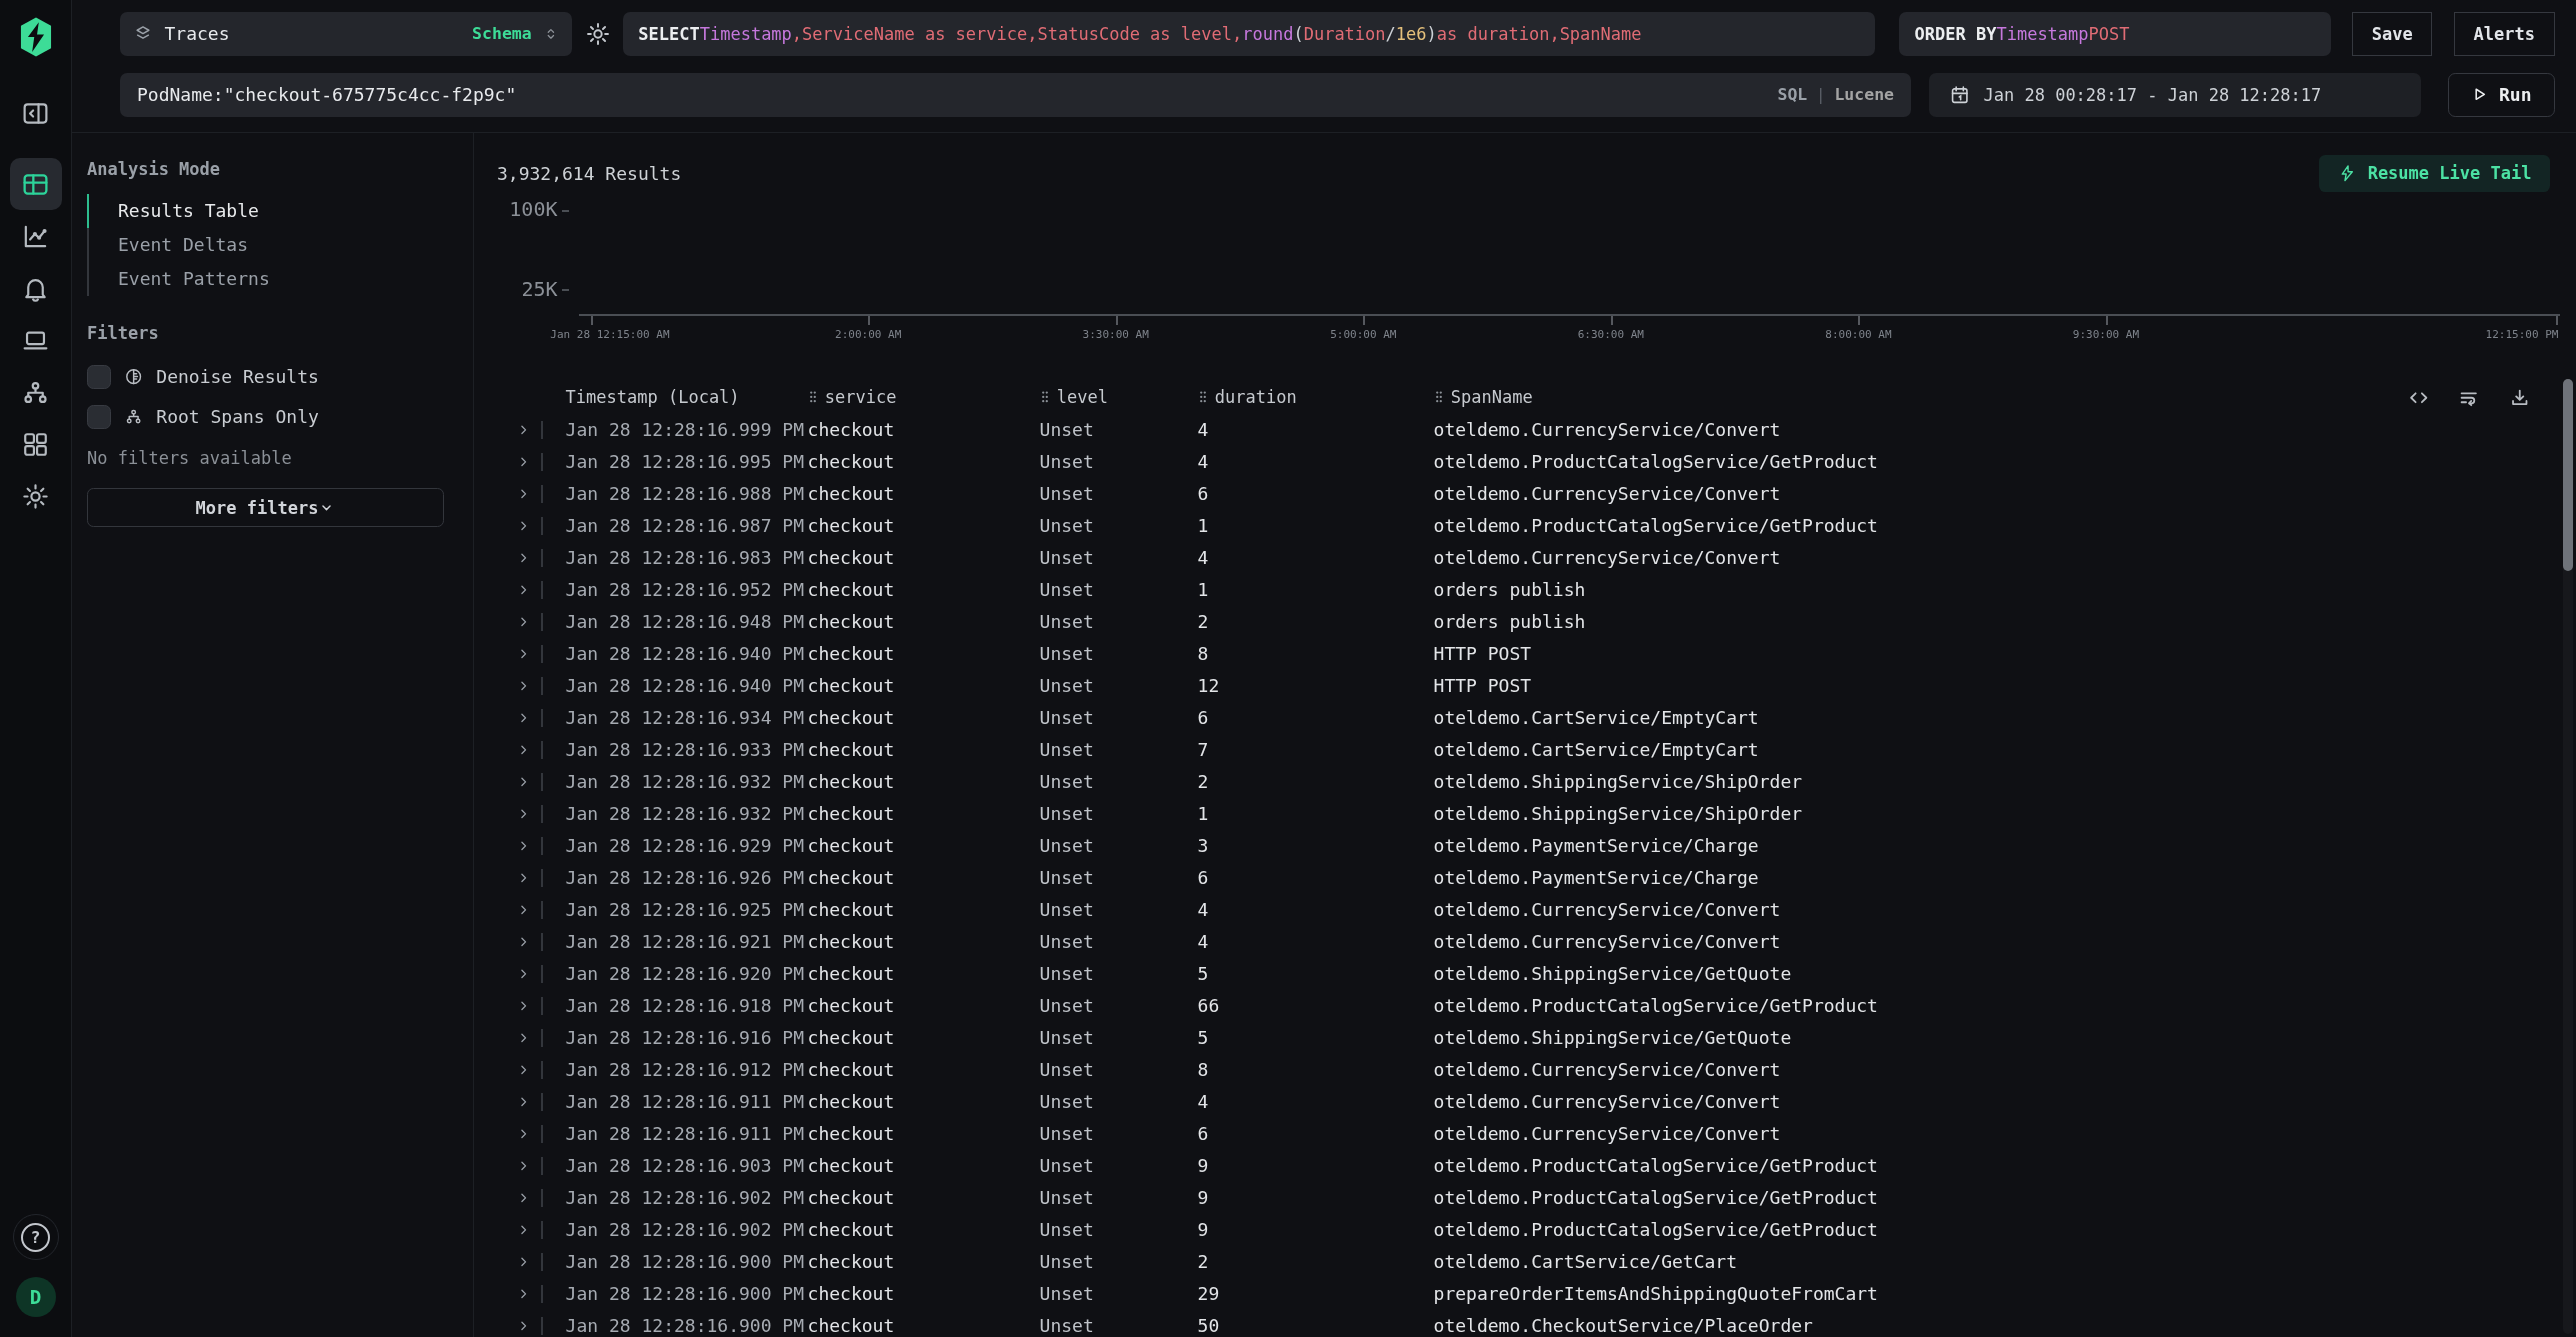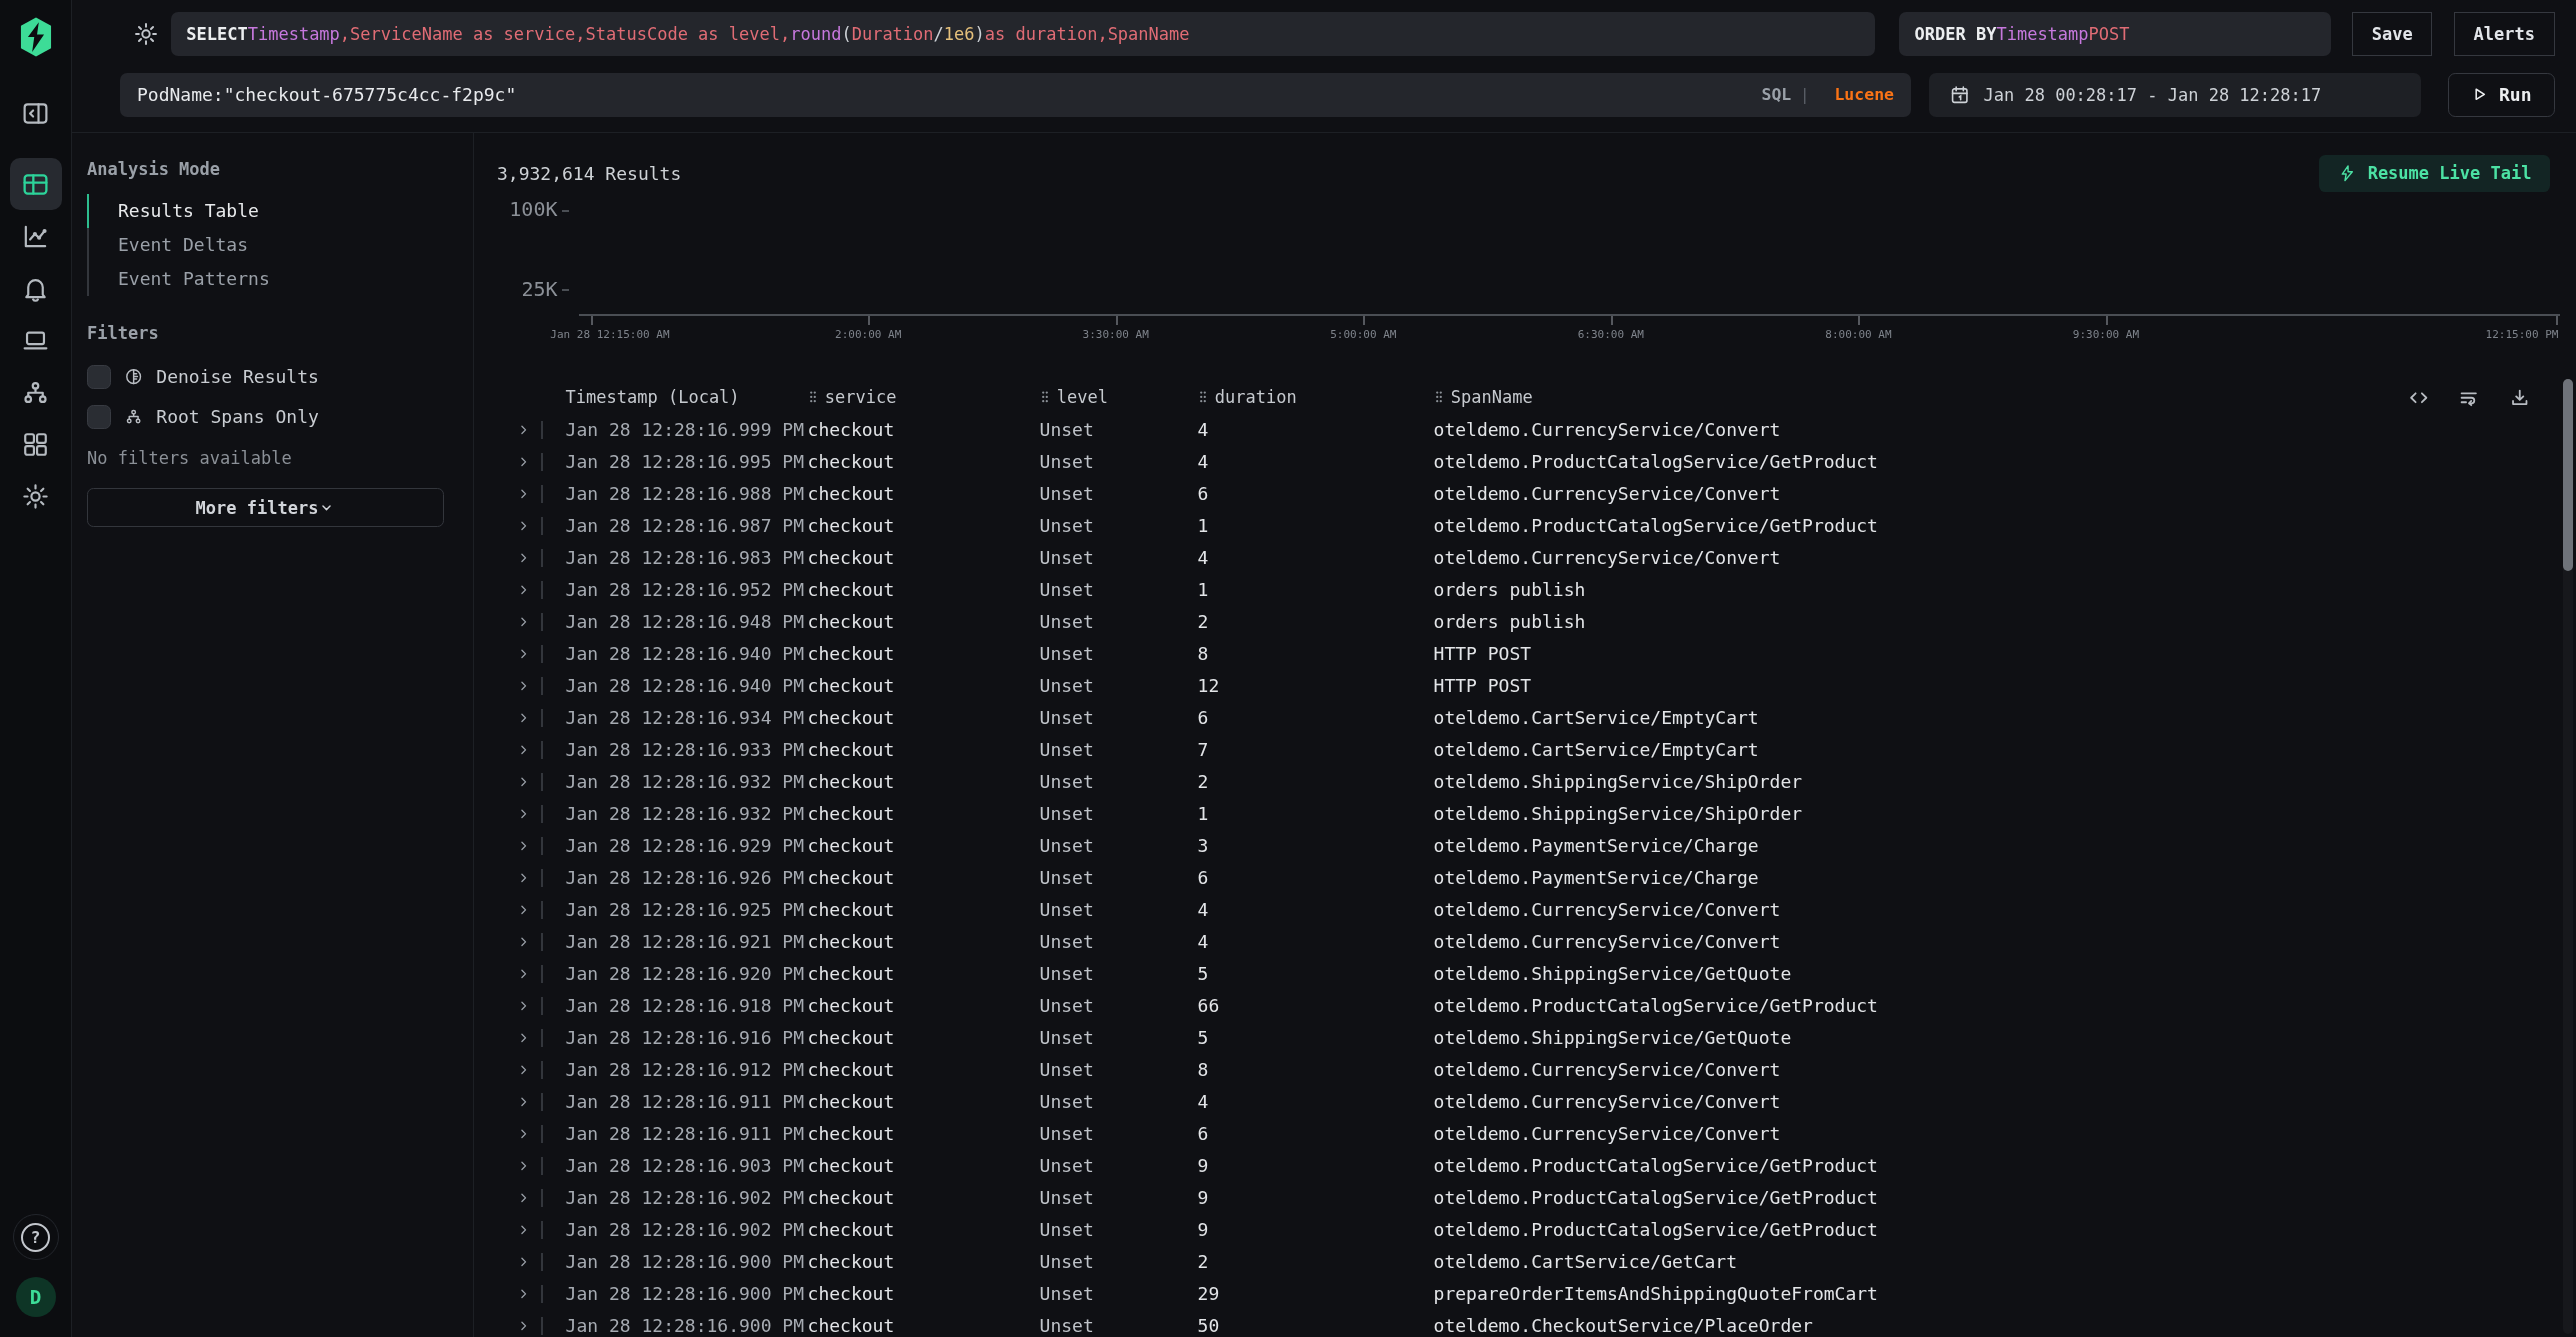--- a/index.html
+++ b/index.html
@@ -45,21 +45,21 @@
   .tok-kw { color:#eceef0; font-weight:bold; }
   .tok-fn { color:#c678dd; }
   .tok-id { color:#e06c75; }
   .tok-num { color:#e5c07b; }
   .tok-pl { color:#cdd1d6; }
   .btn { height:44px; padding:0 18.6px; background:transparent; border:1.4px solid #35383f; border-radius:0;
          color:#e2e5e9; font-weight:bold; font-size:17px; margin-left:21.5px; }
   .search-box { flex:1; height:44px; background:#24262c; border-radius:7.2px; display:flex; align-items:center;
          padding:0 17px; font-size:18px; color:#e8eaed; }
   .langs { margin-left:auto; font-size:16.5px; font-weight:bold; }
-  .lang-sql { color:#9aa0a8; } .lang-div { color:#5a5e66; margin:0 8.6px; font-weight:normal; } .lang-lucene { color:#f97316;margin-left:16px; }
+  .lang-sql { color:#9aa0a8; } .lang-div { color:#5a5e66; margin:0 8.6px; font-weight:normal; } .lang-lucene { color:#a3a3a3; }
   .date-box { width:492px; height:44px; margin-left:18px; background:#1e2025; border-radius:7.2px;
          display:flex; align-items:center; gap:13px; padding:0 20px; color:#ced2d7; font-size:17px; }
   .run-btn { width:107px; height:44px; margin-left:26.5px; border:1.4px solid #35383f; border-radius:7.2px;
          background:transparent; color:#eceef0; font-weight:bold; font-size:18px;
          display:flex; align-items:center; justify-content:center; gap:10px; }
 
   
   .content { flex:1; display:flex; min-height:0; }
   .panel { width:402px; min-width:402px; border-right:1.4px solid #1d2025; padding:26px 29px 0 15px; }
   .panel-h { color:#9aa0a8; font-weight:bold; font-size:17px; margin-bottom:14.3px; }
@@ -187,20 +187,32 @@
       <span class="help-inner">?</span>
     </button>
     <div class="avatar">D</div>
   </div>
 </aside>
 
 <div class="shell">
 
   <header class="topbar">
     <div class="tb-row">
+      <div class="source-box">
+        <svg width="20" height="20" viewBox="0 0 24 24" fill="none" stroke="#9aa0a8" stroke-width="1.8" stroke-linejoin="round">
+            <path d="M12 3.5l7 4-7 4-7-4z"></path>
+            <path d="M5 13l7 4 7-4"></path>
+          </svg>
+        <span>Traces</span>
+        <span class="schema">Schema</span>
+        <svg width="15.8" height="15.8" viewBox="0 0 24 24" fill="none" stroke="#8b9097" stroke-width="2" stroke-linecap="round" stroke-linejoin="round">
+            <path d="M8 9.5l4-4 4 4"></path>
+            <path d="M8 14.5l4 4 4-4"></path>
+          </svg>
+      </div>
       <button class="gearbtn">
         <svg viewBox="0 0 24 24" width="26" height="26" fill="none" stroke="#c3c7cd" stroke-width="1.8" stroke-linecap="round">
             <circle cx="12" cy="12" r="3.4"></circle>
             <path d="M12 2.8v2.6M12 18.6v2.6M2.8 12h2.6M18.6 12h2.6M5.5 5.5l1.9 1.9M16.6 16.6l1.9 1.9M18.5 5.5l-1.9 1.9M7.4 16.6l-1.9 1.9"></path>
           </svg>
       </button>
       <div class="qbox query-box" id="select-query">
           <span class="tok tok-kw">SELECT </span>
           <span class="tok tok-fn">Timestamp</span>
           <span class="tok tok-id">, </span>

